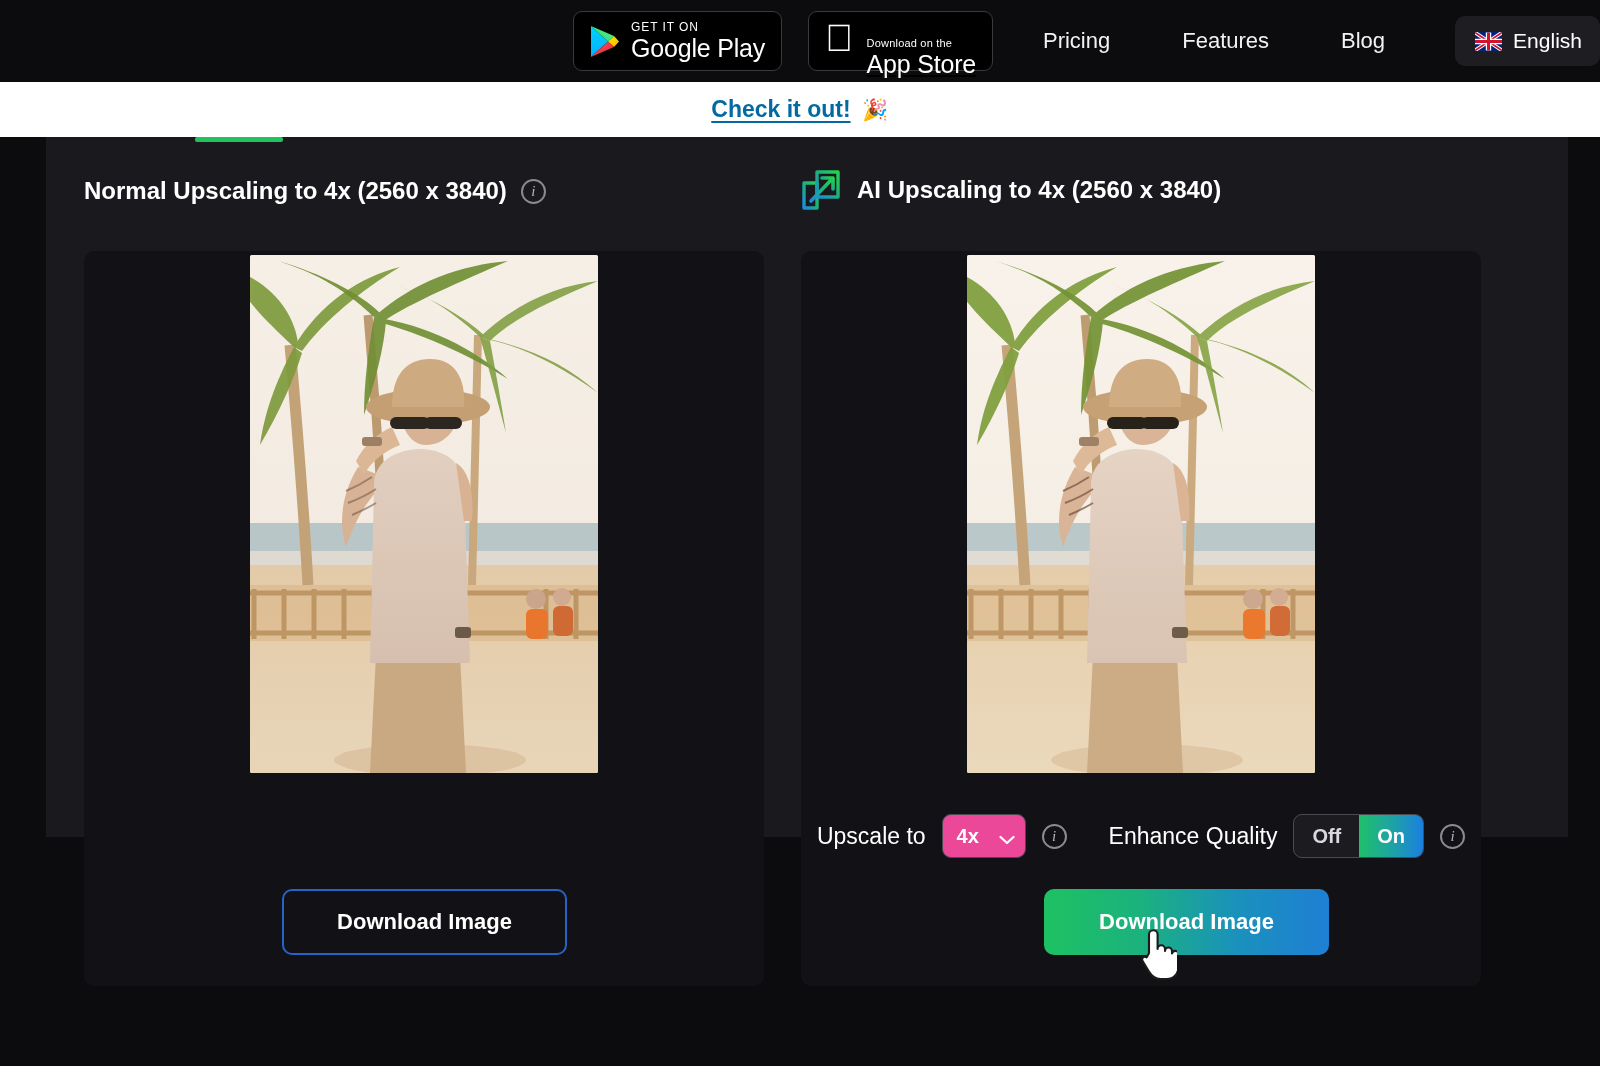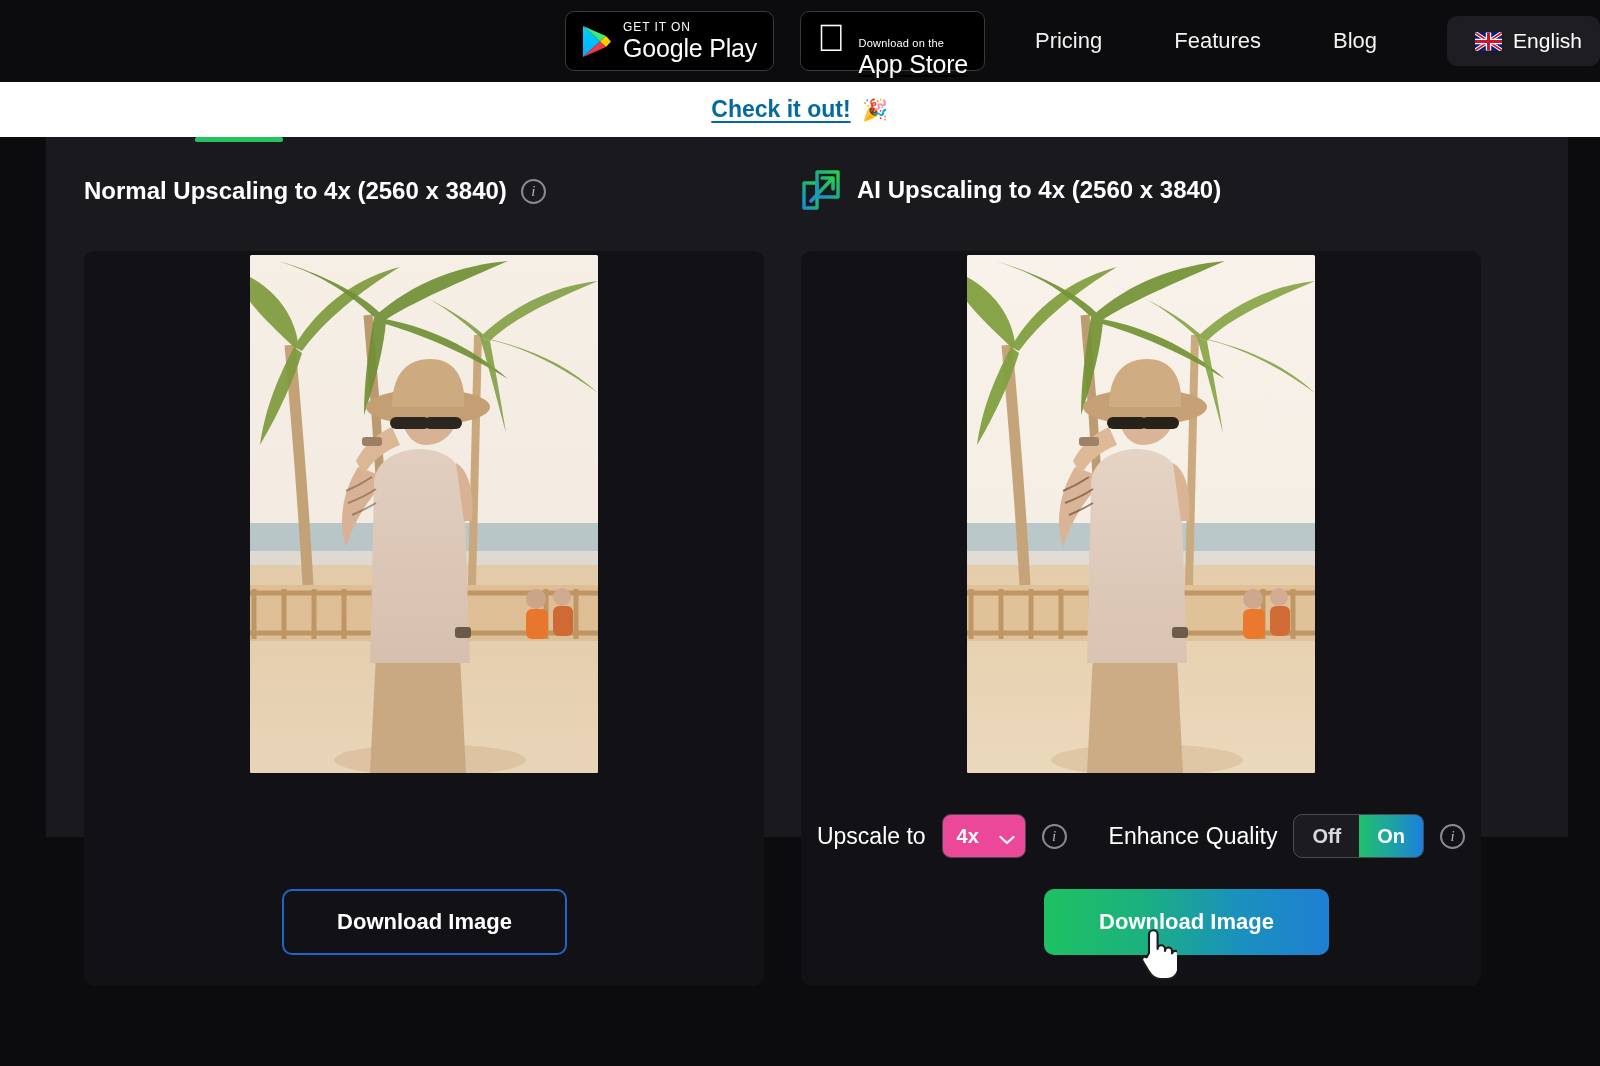--- a/index.html
+++ b/index.html
@@ -81,21 +81,21 @@
 
   .lang-btn {
     margin-left: 48px;
     margin-right: 0px;
     background: #1e1e22;
     border-radius: 10px;
     height: 50px;
     display: flex;
     align-items: center;
     gap: 11px;
-    padding: 0 18px 0 28px;
+    padding: 0 18px 0 20px;
     cursor: pointer;
   }
   .flag {
     width: 27px; height: 19px;
     border-radius: 2px;
     overflow: hidden;
     position: relative;
     flex: none;
     background: #00247d;
   }

